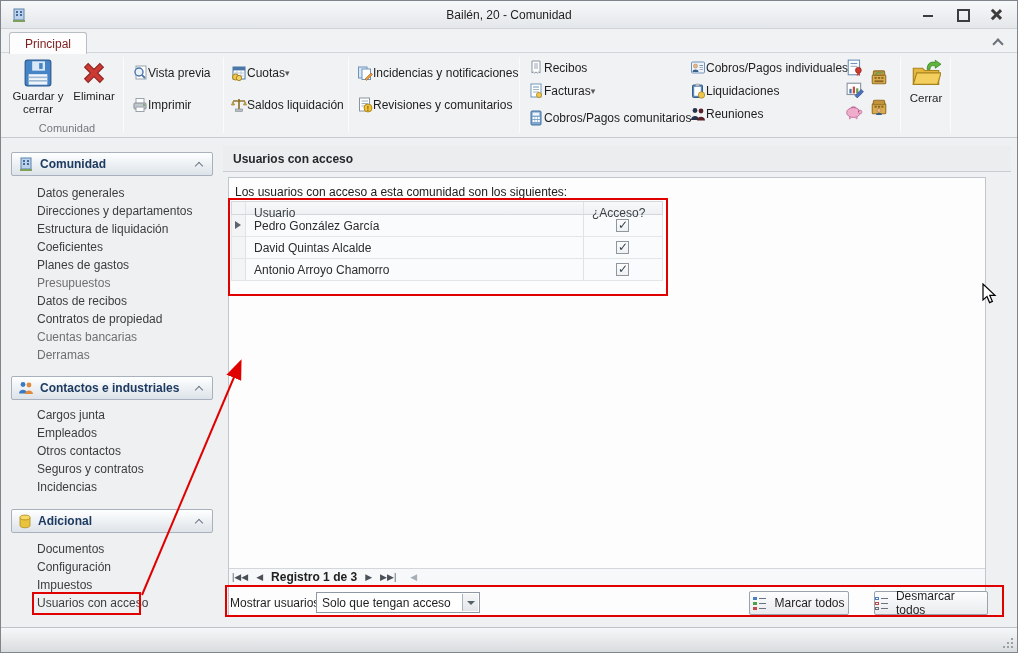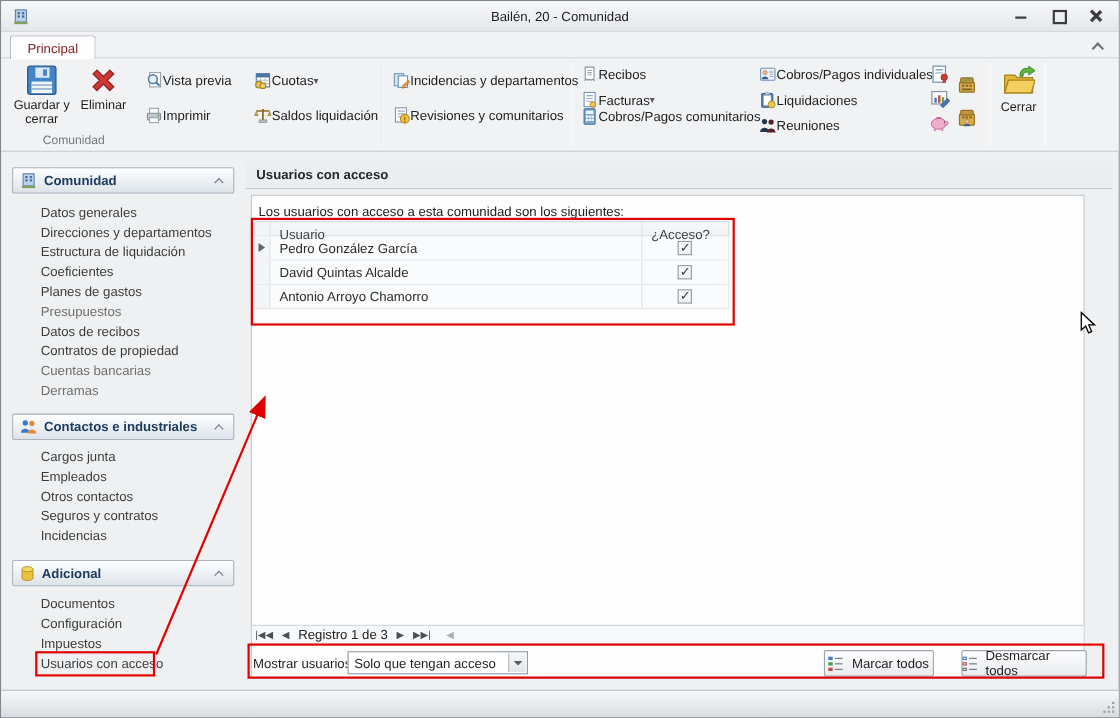--- a/index.html
+++ b/index.html
@@ -58,21 +58,21 @@
   .grid-row { display:flex; height:22px; background:#fafbfc; border:1px solid #e3e6e9; border-top:none; }
   .c-gutter { width:14px; border-right:1px solid #dfe3e6; background:#f3f4f6; position:relative; }
   .c-user { width:338px; border-right:1px solid #dfe3e6; padding:4px 0 0 8px; }
   .c-acc { width:78px; text-align:center; padding-top:4px; position:relative; }
   .rowsel { position:absolute; left:3px; top:6px; width:0; height:0; border-left:6px solid #5d646b; border-top:4px solid transparent; border-bottom:4px solid transparent; }
   .cbx { position:absolute; left:50%; top:4px; margin-left:-7px; width:13px; height:13px; background:linear-gradient(#fdfdfd,#eef0f2); border:1px solid #8e979f; font-size:12px; line-height:12px; color:#35424c; font-weight:bold; }
   .cbx.checked::after { content:"✓"; position:absolute; left:1px; top:-1px; }
   .navigator { position:absolute; left:228px; top:567px; width:756px; height:18px; border-top:1px solid #d3d7db; border-bottom:1px solid #d3d7db; background:#f7f8fa; display:flex; align-items:center; gap:8px; padding-left:3px; font-size:11px; color:#2a2a2a; }
   .nav-g { font-size:9px; color:#4a5056; }
   .nav-g.dim { color:#a7aeb5; }
-  .nav-text { font-size:12px; color:#222; }
+  .nav-text { font-size:12px; color:#222;font-weight:bold; }
   .filter-label { position:absolute; left:229px; top:595px; font-size:12px; color:#1f1f1f; }
   .combo { position:absolute; left:315px; top:591px; width:164px; height:21px; background:#fff; border:1px solid #8f99a3; font-size:12px; color:#1f1f1f; padding:3px 0 0 5px; }
   .combo-btn { position:absolute; right:1px; top:1px; bottom:1px; width:16px; background:linear-gradient(#f5f6f7,#e3e6e9); border-left:1px solid #aab2ba; }
   .combo-btn::after { content:""; position:absolute; left:4px; top:7px; border-left:4px solid transparent; border-right:4px solid transparent; border-top:4px solid #55606a; }
   .pbtn { position:absolute; height:24px; background:linear-gradient(#fdfdfe,#e9ebee); border:1px solid #9aa2ab; border-radius:2px; font-size:12px; color:#1f1f1f; display:flex; align-items:center; justify-content:center; gap:8px; cursor:default; }
   .chk-ic { width:13px; height:13px; position:relative; }
   .chk-ic i { position:absolute; left:0; width:4px; height:3px; }
   .chk-ic b { position:absolute; left:6px; width:7px; height:1.5px; background:#6b7280; }
   
   .statusbar { position:absolute; left:0; bottom:0; width:100%; height:25px; background:linear-gradient(#f6f7f8,#d9dcdf); border-top:1px solid #bfc3c8; }
@@ -178,21 +178,21 @@
       </svg>
       <span>Saldos liquidación</span>
     </div>
 
     <div class="rbtn-small" style="left:356px;top:36px">
       <svg class="sm-ic" viewBox="0 0 16 16">
         <rect x="1.5" y="2" width="8.5" height="11" fill="#d9e6f4" stroke="#6f93bb"></rect>
         <rect x="5" y="4" width="8.5" height="10.5" fill="#fff" stroke="#6f93bb"></rect>
         <path d="M8 14 L14 8 L15.5 9.5 L9.5 15.5 Z" fill="#e89a3c" stroke="#a8641e" stroke-width="0.6"></path>
       </svg>
-      <span>Incidencias y departamentos</span>
+      <span>Incidencias y notificaciones</span>
     </div>
     <div class="rbtn-small" style="left:356px;top:68px">
       <svg class="sm-ic" viewBox="0 0 16 16">
         <rect x="2.5" y="1" width="10" height="13" fill="#fff" stroke="#8a94a0"></rect>
         <line x1="4.5" y1="4" x2="11" y2="4" stroke="#9fb2c6"></line>
           <line x1="4.5" y1="6.5" x2="11" y2="6.5" stroke="#9fb2c6"></line>
           <line x1="4.5" y1="9" x2="9" y2="9" stroke="#9fb2c6"></line>
         <circle cx="11" cy="11" r="4" fill="#f0c23c" stroke="#b28a1e"></circle>
         <text x="11" y="13.6" font-size="7" text-anchor="middle" fill="#7a5a10" font-weight="bold">!</text>
       </svg>
@@ -212,21 +212,21 @@
       <svg class="sm-ic" viewBox="0 0 16 16">
         <rect x="3" y="1" width="10" height="13" fill="#fff" stroke="#6f93bb"></rect>
         <line x1="5" y1="4" x2="11" y2="4" stroke="#6f93bb"></line>
           <line x1="5" y1="6.5" x2="11" y2="6.5" stroke="#9fb2c6"></line>
           <line x1="5" y1="9" x2="11" y2="9" stroke="#9fb2c6"></line>
         <circle cx="11" cy="12" r="2.6" fill="#ecc64f" stroke="#a8821c" stroke-width="0.7"></circle>
       </svg>
       <span>Facturas</span>
       <span class="caret">▾</span>
     </div>
-    <div class="rbtn-small" style="left:527px;top:69px">
+    <div class="rbtn-small" style="left:527px;top:81px">
       <svg class="sm-ic" viewBox="0 0 16 16">
         <rect x="3" y="1" width="10" height="14" rx="1" fill="#7fa7d0" stroke="#44709e"></rect>
         <rect x="4.6" y="2.6" width="6.8" height="3" fill="#eef4fa"></rect>
         <rect x="4.6" y="7" width="2" height="2" fill="#fff"></rect>
           <rect x="7.2" y="7" width="2" height="2" fill="#fff"></rect>
           <rect x="9.8" y="7" width="2" height="2" fill="#fff"></rect>
         <rect x="4.6" y="10" width="2" height="2" fill="#fff"></rect>
           <rect x="7.2" y="10" width="2" height="2" fill="#fff"></rect>
           <rect x="9.8" y="10" width="2" height="2" fill="#fff"></rect>
       </svg>

